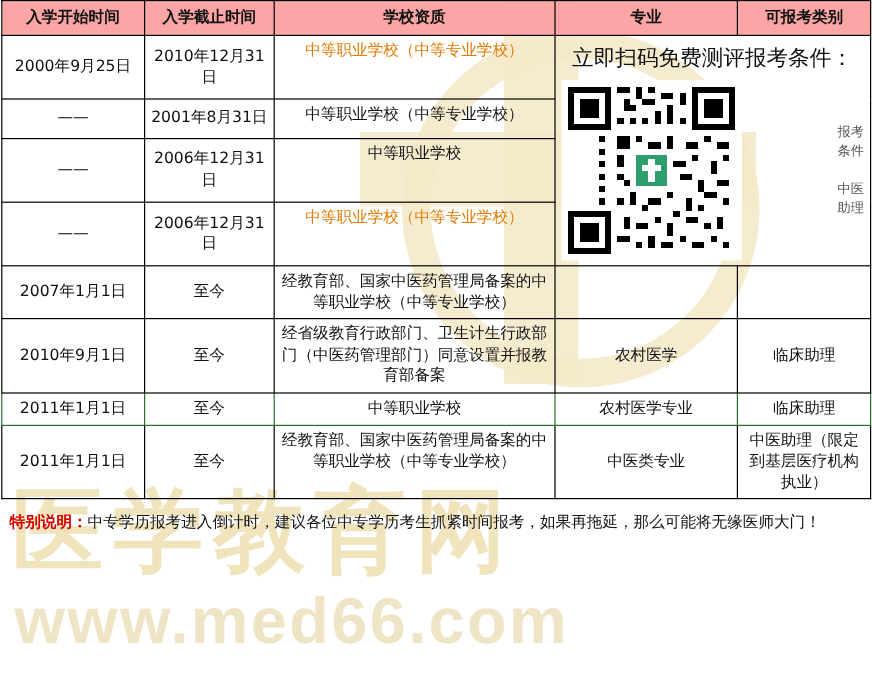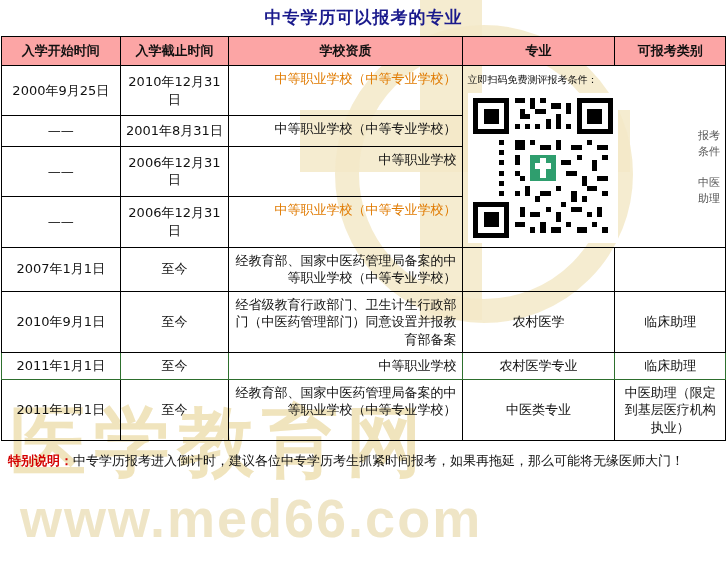--- a/index.html
+++ b/index.html
@@ -42,21 +42,21 @@
     width:720px;
     font-size:76px;
     font-weight:bold;
     color:#f0e4bd;
     letter-spacing:8px;
     white-space:nowrap;
     font-family:"DejaVu Sans","Liberation Sans",sans-serif;
   }
   .wm-url{
     position:absolute;
-    left:20px;top:487px;
+    left:12px;top:487px;
     font-size:54px;
     font-weight:bold;
     color:#efe5c6;
     letter-spacing:2px;
     white-space:nowrap;
     font-family:"Liberation Sans",sans-serif;
   }
   
   .sheet{position:relative;z-index:2;}
   .title{
@@ -82,33 +82,33 @@
   }
   thead th{
     text-align:center;
     font-weight:bold;
     vertical-align:middle;
     height:22px;
     padding:3px 4px;
     background:#fca5a5;
   }
   td.c{text-align:center;vertical-align:middle;}
-  td.l{text-align:right;margin-top:48px;}
+  td.l{text-align:center;margin-top:48px;}
   .col0{width:118px;}
   .col1{width:108px;}
   .col2{width:232px;}
   .col3{width:152px;}
   .col4{width:110px;}
   .orange{color:#e07a00;}
   .qr-cell{vertical-align:top;}
   .qr-note{
-    text-align:left;
+    text-align:center;
     padding-top:3px;
     padding-bottom:6px;
-    font-size:10px;
+    font-size:18px;
   }
   .qr-wrap{
     display:flex;
     align-items:center;
     justify-content:space-between;
     gap:10px;
   }
   .qr-side{
     font-size:11px;
     line-height:1.45;
@@ -141,21 +141,20 @@
     <div class="bar-h"></div>
     <div class="bar-v"></div>
     <div class="ring"></div>
   </div>
   <div class="wm-text">医学教育网</div>
   <div class="wm-url">www.med66.com</div>
 </div>
 
 <div class="sheet">
 
-  <div class="title">中专学历可以报考的专业</div>
 
   <table>
     <colgroup>
       <col class="col0">
         <col class="col1">
         <col class="col2">
         <col class="col3">
         <col class="col4">
     </colgroup>
     <thead>

